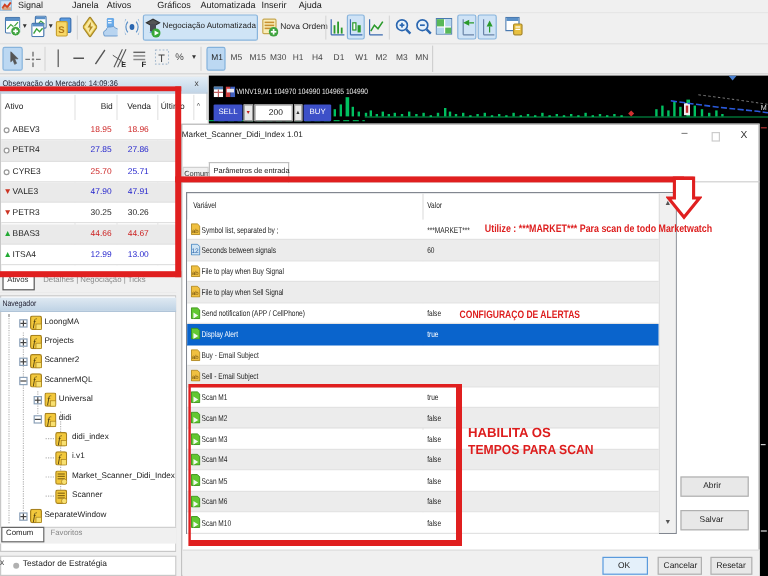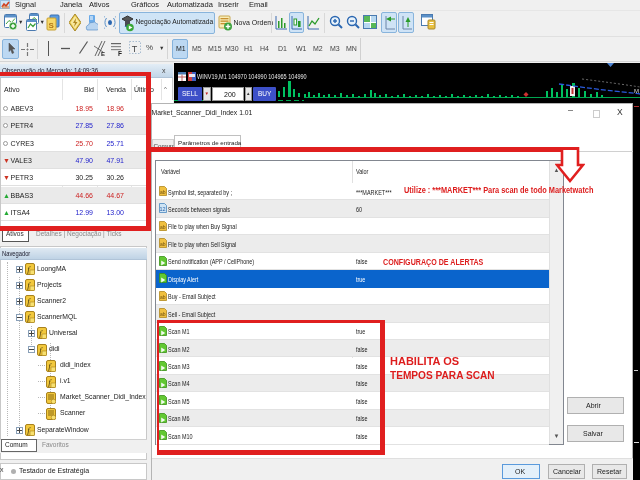--- a/index.html
+++ b/index.html
@@ -18,21 +18,21 @@
         <polyline points="1,6 3,3 5,5 8,1" stroke="#d04020" stroke-width="1.6" fill="none"></polyline>
         <rect x="1" y="5" width="7" height="2.5" fill="#e08040" opacity="0.6"></rect>
       </svg>
 </div>
 <div class="t" style="left:15px;top:0.5px;font-size:7.5px;color:#1a1a1a;">Signal</div>
 <div class="t" style="left:60px;top:0.5px;font-size:7.5px;color:#1a1a1a;">Janela</div>
 <div class="t" style="left:89px;top:0.5px;font-size:7.5px;color:#1a1a1a;">Ativos</div>
 <div class="t" style="left:131px;top:0.5px;font-size:7.5px;color:#1a1a1a;">Gráficos</div>
 <div class="t" style="left:167px;top:0.5px;font-size:7.5px;color:#1a1a1a;">Automatizada</div>
 <div class="t" style="left:218px;top:0.5px;font-size:7.5px;color:#1a1a1a;">Inserir</div>
-<div class="t" style="left:249px;top:0.5px;font-size:7.5px;color:#1a1a1a;">Email</div>
+<div class="t" style="left:249px;top:0.5px;font-size:7.5px;color:#1a1a1a;">Ajuda</div>
 
 <div id="tb1" style="left:0;top:10px;width:640px;height:26px;background:#f0f0f0;border-top:1px solid #e6e6e6;"></div>
 <div style="left:4px;top:14px;width:13px;height:17px;">
  <svg width="13" height="17">
         <rect x="0.5" y="0.5" width="12" height="13" rx="1" fill="#fff" stroke="#4a7ab0"></rect>
         <rect x="1" y="1" width="11" height="2.5" fill="#5a90c8"></rect>
         <polyline points="2,10 5,6.5 7.5,8.5 11,4.5" stroke="#3fa33f" fill="none"></polyline>
         <circle cx="9" cy="12" r="4" fill="#3fa33f" stroke="#fff" stroke-width="0.7"></circle>
         <rect x="7" y="11.3" width="4" height="1.4" fill="#fff"></rect>
         <rect x="8.3" y="10" width="1.4" height="4" fill="#fff"></rect>

